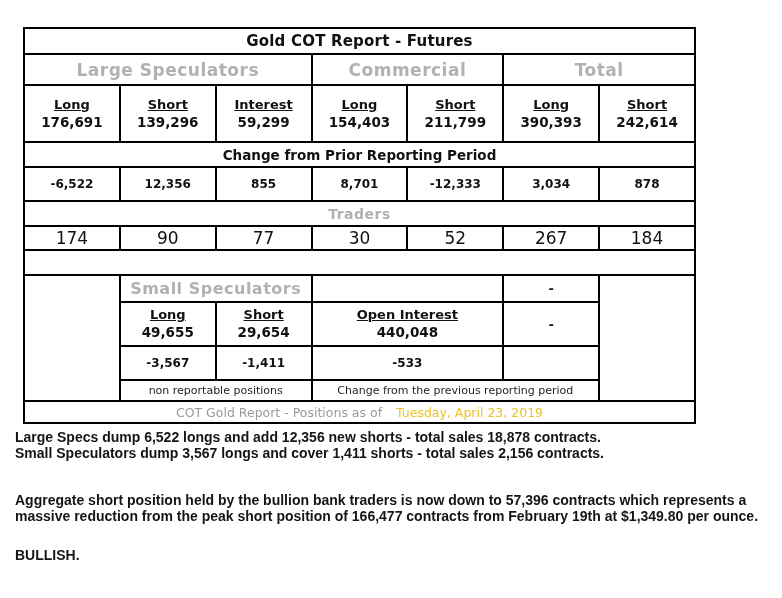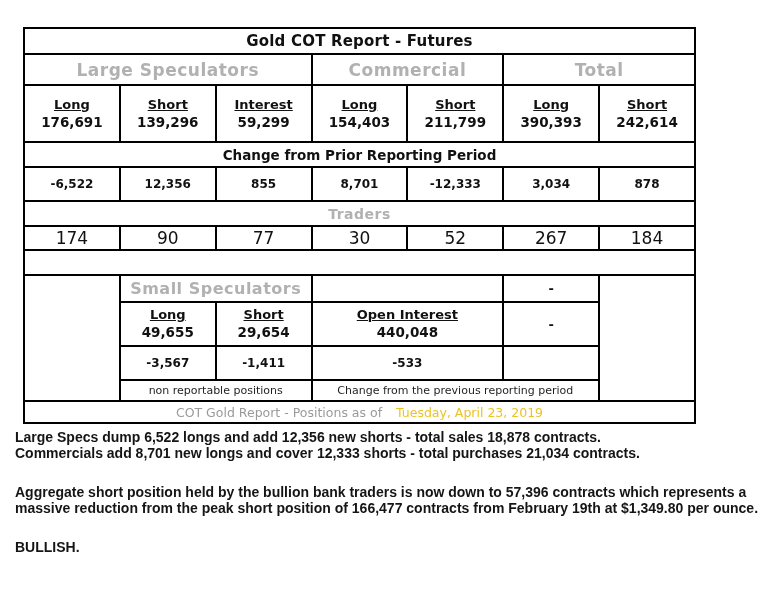--- a/index.html
+++ b/index.html
@@ -116,21 +116,21 @@
   }
   .commentary{
     margin:6px 12px 0 15px;
     width:762px;
     font-family:"Liberation Sans", sans-serif;
     font-size:14px;
     font-weight:bold;
     line-height:15.5px;
     color:#151515;
   }
-  .commentary .para{margin-top:24px;}
+  .commentary .para{margin-top:32px;}
   .commentary .sentiment{margin-top:24px;}
 </style>
 </head>
 <body>
 
 <div class="table-wrap">
   <table class="cot">
 
     <tbody>
         <tr>
@@ -246,16 +246,16 @@
       <td colspan="7" class="footer-cell nb">
         <span>COT Gold Report - Positions as of</span><span class="date">Tuesday, April 23, 2019</span>
       </td>
     </tr>
   </tbody>
     </table>
 </div>
 
 <div class="commentary">
   <div>Large Specs dump 6,522 longs and add 12,356 new shorts - total sales 18,878 contracts.</div>
-  <div>Commercials add 8,701 new longs and cover 12,333 shorts - total purchases 21,034 contracts.</div>
+  <div>Small Speculators dump 3,567 longs and cover 1,411 shorts - total sales 2,156 contracts.</div>
   <div class="para">Aggregate short position held by the bullion bank traders is now down to 57,396 contracts which represents a massive reduction from the peak short position of 166,477 contracts from February 19th at $1,349.80 per ounce.</div>
   <div class="sentiment">BULLISH.</div>
 </div>
 
 </body></html>

